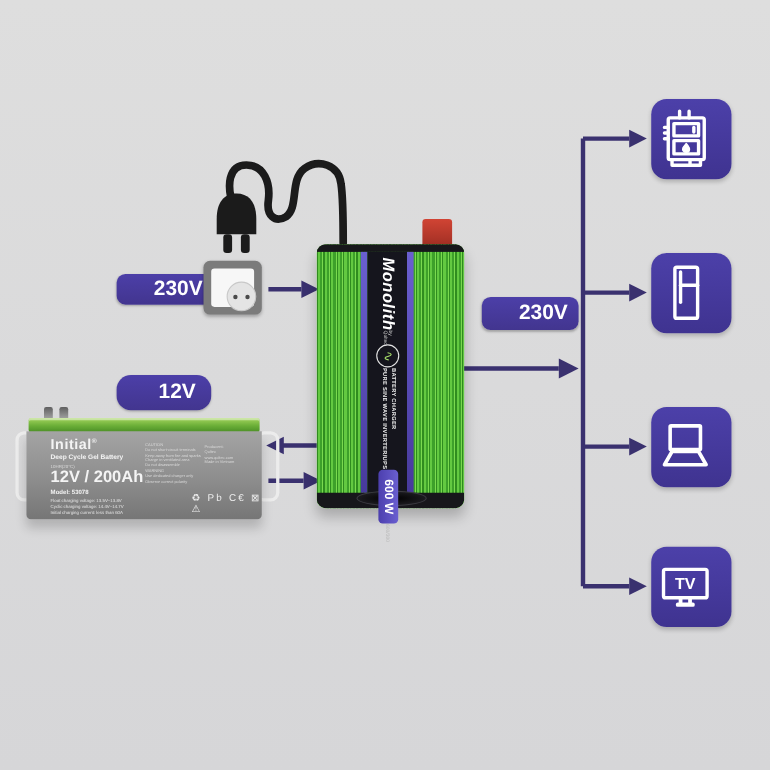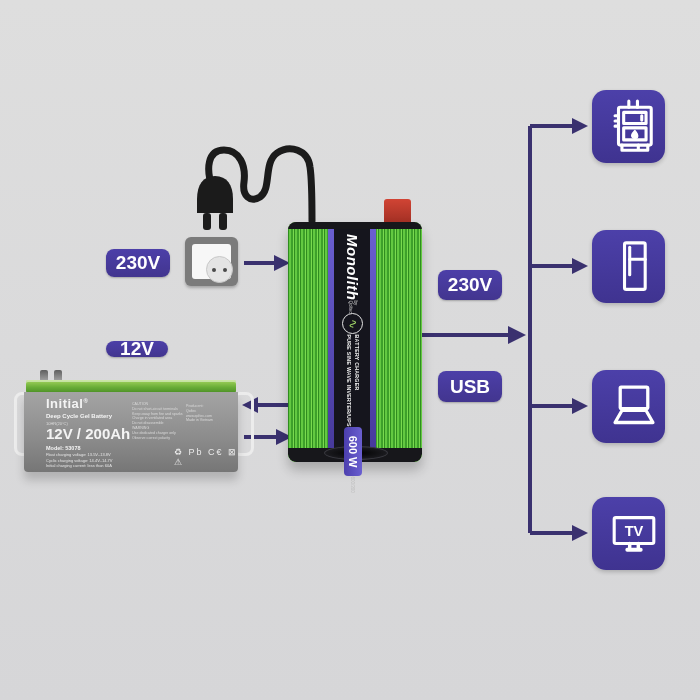--- a/index.html
+++ b/index.html
@@ -2,23 +2,23 @@
 <html><head>
 <meta charset="utf-8">
 <style>
   html,body{margin:0;padding:0;}
   #stage{position:relative;width:700px;height:700px;background:linear-gradient(#dedede,#d6d6d8);
          font-family:"Liberation Sans",sans-serif;overflow:hidden;}
   #connectors{position:absolute;left:0;top:0;width:700px;height:700px;pointer-events:none;}
 
   .pill{position:absolute;background:linear-gradient(#4c3fa8,#42358f);color:#fff;font-weight:bold;
         border-radius:8px;display:flex;align-items:center;justify-content:center;font-size:19px;
-        box-shadow:0 1px 2px rgba(0,0,0,.25);}
+        box-shadow:0 1px 2px rgba(0,0,0,.25);padding-left:24px;}
   #pill-grid{left:106px;top:249px;width:64px;height:28px;}
-  #pill-12v{left:106px;top:341px;width:62px;height:16px;border-radius:13px;}
+  #pill-12v{left:106px;top:341px;width:62px;height:32px;border-radius:13px;}
   #pill-ac-out{left:438px;top:270px;width:64px;height:30px;}
   #pill-usb{left:438px;top:371px;width:64px;height:31px;}
 
   
   #socket{position:absolute;left:185px;top:237px;width:53px;height:49px;background:#7b7b7b;
           border-radius:6px;box-shadow:0 2px 3px rgba(0,0,0,.25);}
   #socket .face{position:absolute;left:7px;top:7px;width:39px;height:35px;background:#f7f7f7;border-radius:3px;}
   #socket .well{position:absolute;left:14px;top:12px;width:25px;height:25px;background:#e4e4e4;
                 border:1px solid #c8c8c8;border-radius:50%;}
   #socket .hole{position:absolute;width:4px;height:4px;background:#4a4a4a;border-radius:50%;top:11px;}
@@ -68,21 +68,21 @@
   #inverter-text .wave{width:19px;height:19px;border:1.5px solid #e4e4e4;border-radius:50%;color:#a6de6a;
                  font-size:12px;line-height:18px;text-align:center;flex:none;}
   #inverter-text .lines{display:flex;flex-direction:column-reverse;gap:2px;}
   #inverter-text .lines span{color:#efefef;font-size:5.2px;font-weight:bold;letter-spacing:.3px;white-space:nowrap;}
   #inverter-text .badge{background:linear-gradient(#6a5fd0,#4c3fae);color:#fff;font-size:11px;font-weight:bold;
                  border-radius:4px;padding:3px 9px;white-space:nowrap;}
   #inverter-text .rating{color:#b9b9b9;font-size:4.5px;white-space:nowrap;}
 
   
   .tile{position:absolute;left:592px;width:73px;height:73px;border-radius:14px;
-        background:linear-gradient(#4c40a9,#3f3390);display:flex;align-items:center;justify-content:flex-end;
+        background:linear-gradient(#4c40a9,#3f3390);display:flex;align-items:center;justify-content:flex-start;
         box-shadow:0 2px 4px rgba(0,0,0,.2);}
   #tile-boiler{top:90px;} #tile-fridge{top:230px;} #tile-laptop{top:370px;} #tile-tv{top:497px;}
   .tile svg{width:62px;height:62px;}
 </style>
 </head>
 <body>
 
 <div id="stage">
 
   <svg id="connectors">
@@ -128,21 +128,20 @@
       <g>
         <line x1="530" y1="533" x2="572" y2="533"></line>
         <polygon points="572,525 588,533 572,541" stroke-width="0"></polygon>
       </g>
     </g>
   </svg>
 
   <div class="pill" id="pill-grid">230V</div>
   <div class="pill" id="pill-12v">12V</div>
   <div class="pill" id="pill-ac-out">230V</div>
-  <div class="pill" id="pill-usb">USB</div>
 
   <div id="socket">
     <div class="face">
       <div class="well">
         <div class="hole l"></div>
         <div class="hole r"></div>
       </div>
     </div>
   </div>
 

